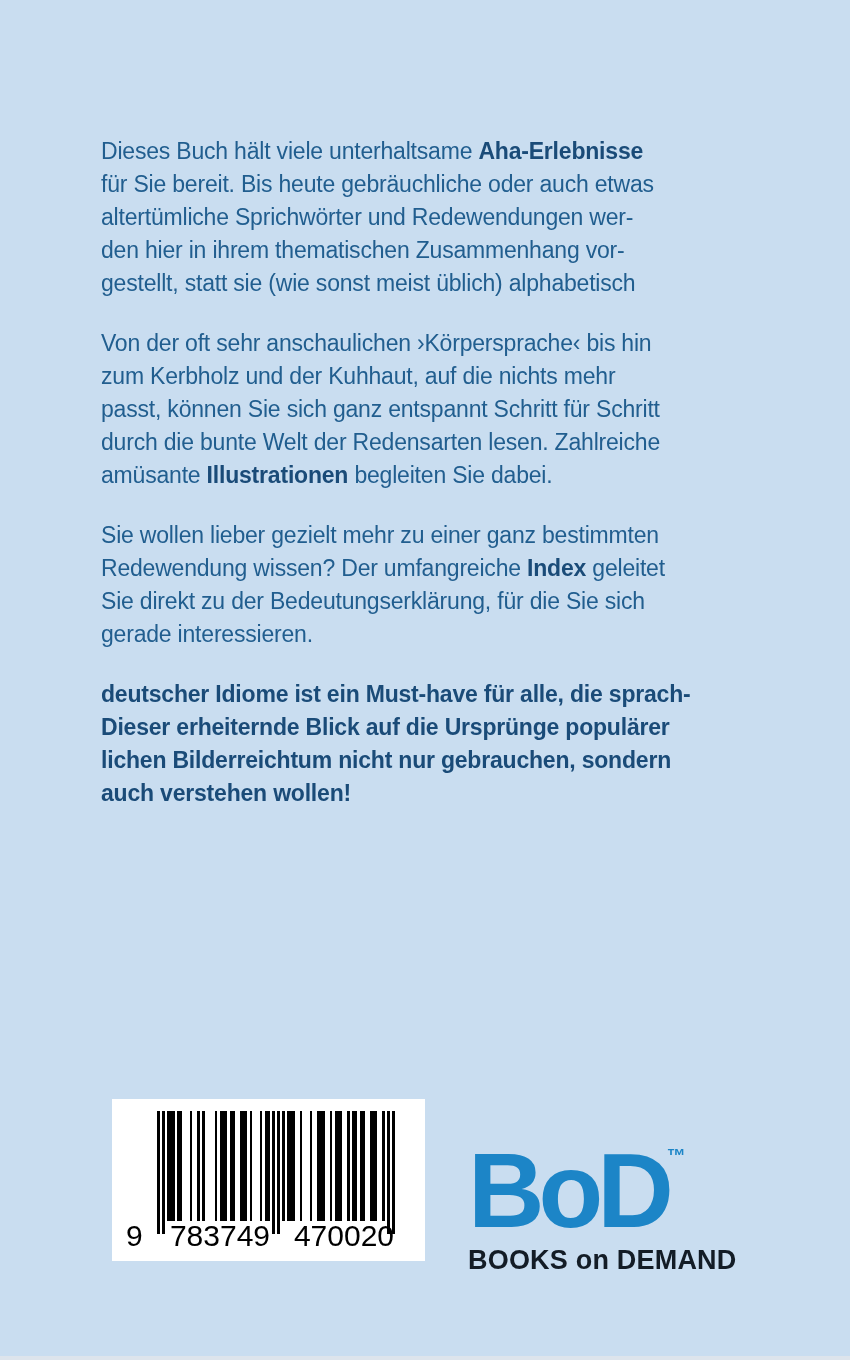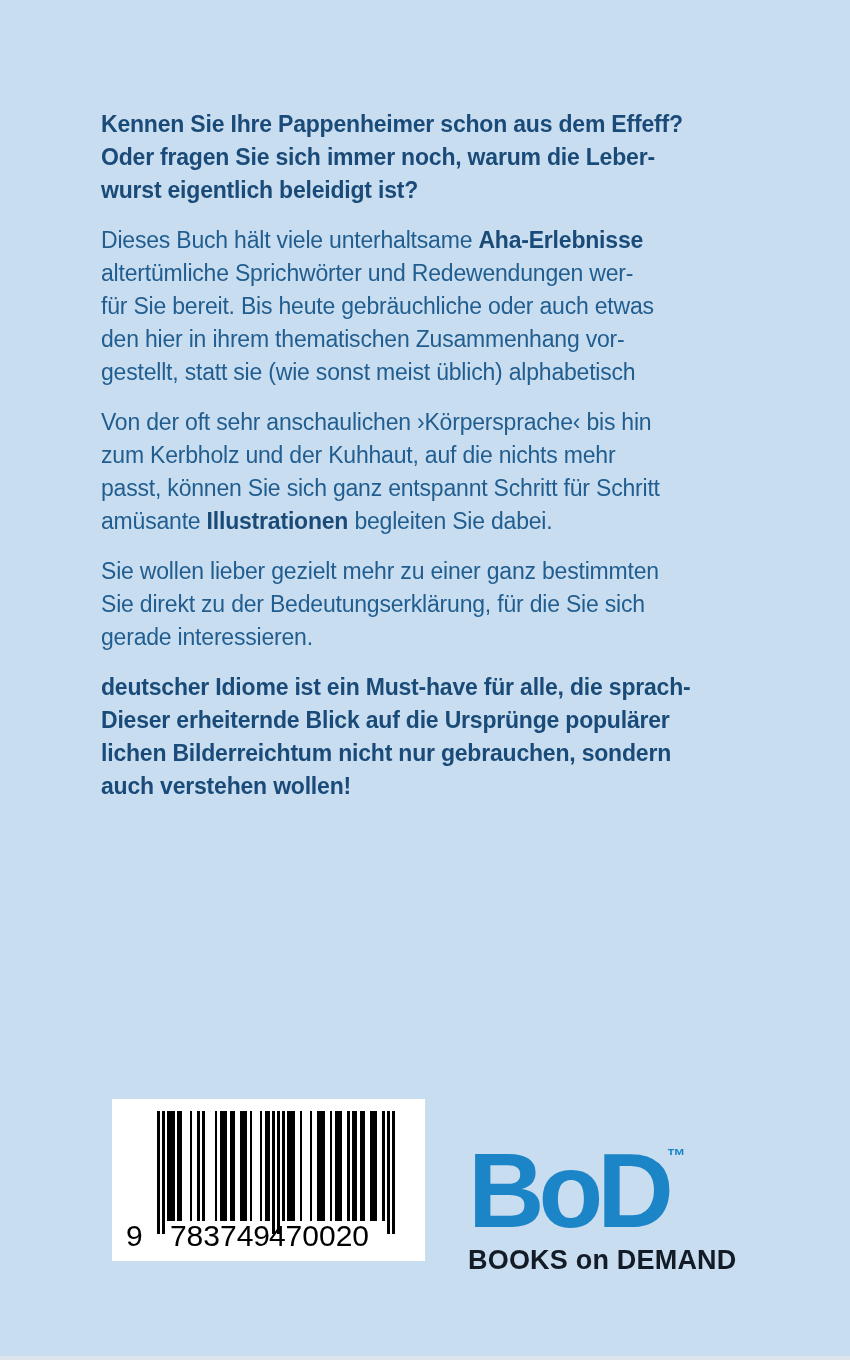--- a/index.html
+++ b/index.html
@@ -9,21 +9,21 @@
     font-family: "Liberation Sans", sans-serif;
     position: relative;
     overflow: hidden;
   }
   .cover { position: absolute; inset: 0; background: #c9ddf0; }
 
   
   .content { position: absolute; left: 101px; top: 108px; width: 660px; }
   .line { white-space: nowrap; line-height: 33px; font-size: 23px; letter-spacing: -0.2px; }
   .headline .line { font-weight: bold; color: #1a4b78; }
-  .para { margin-top: 17px; }
+  .para { margin-top: 27px; }
   .para .line { color: #215e8f; }
   .para .b { font-weight: bold; color: #1a4b78; }
   .para.bold-para .line { font-weight: bold; color: #1a4b78; }
 
   
   .barcode-box {
     position: absolute; left: 112px; top: 1099px;
     width: 313px; height: 162px; background: #ffffff;
   }
   .bars {
@@ -32,21 +32,21 @@
   }
   .module { width: 2.5px; height: 110px; }
   .module.bar { background: #000000; }
   .module.guard { height: 123px; }
   .bc-digits {
     position: absolute; left: 0; top: 120px; width: 100%; height: 36px;
     color: #000; font-size: 30px; font-family: "Liberation Sans", sans-serif;
   }
   .bc-first { position: absolute; left: 14px; top: 0; }
   .bc-g1 { position: absolute; left: 52px; width: 106px; text-align: right; }
-  .bc-g2 { position: absolute; left: 154px; width: 106px; text-align: center; }
+  .bc-g2 { position: absolute; left: 179px; width: 106px; text-align: center; }
 
   
   .bod { position: absolute; left: 468px; top: 1146px; width: 240px; }
   .bod-word {
     position: relative; display: inline-block;
     font-size: 106px; font-weight: bold; line-height: 0.84;
     letter-spacing: -6px; color: #1c85c7; text-align: right;
   }
   .bod-word .tm {
     position: absolute; top: 2px; right: -18px;
@@ -60,43 +60,40 @@
 
   .bottom-edge { position: absolute; left: 0; bottom: 0; width: 100%; height: 4px; background: #dde4ec; }
 </style>
 </head>
 <body>
 
 <div class="cover">
 
   <div class="content">
 
-    <div class="headline">
-      <div class="line">Kennen Sie Ihre Pappenheimer schon aus dem Effeff?</div>
-      <div class="line">Oder fragen Sie sich immer noch, warum die Leber-</div>
-      <div class="line">wurst eigentlich beleidigt ist?</div>
-    </div>
 
     <div class="para">
       <div class="line"><span>Dieses Buch hält viele unterhaltsame </span><span class="b">Aha-Erlebnisse</span></div>
+      <div class="line">für Sie bereit. Bis heute gebräuchliche oder auch etwas</div>
       <div class="line">altertümliche Sprichwörter und Redewendungen wer-</div>
-      <div class="line">für Sie bereit. Bis heute gebräuchliche oder auch etwas</div>
       <div class="line">den hier in ihrem thematischen Zusammenhang vor-</div>
       <div class="line">gestellt, statt sie (wie sonst meist üblich) alphabetisch</div>
     </div>
 
     <div class="para">
       <div class="line">Von der oft sehr anschaulichen ›Körpersprache‹ bis hin</div>
       <div class="line">zum Kerbholz und der Kuhhaut, auf die nichts mehr</div>
       <div class="line">passt, können Sie sich ganz entspannt Schritt für Schritt</div>
+      <div class="line">durch die bunte Welt der Redensarten lesen. Zahlreiche</div>
       <div class="line"><span>amüsante </span><span class="b">Illustrationen</span><span> begleiten Sie dabei.</span></div>
     </div>
 
     <div class="para">
       <div class="line">Sie wollen lieber gezielt mehr zu einer ganz bestimmten</div>
+      <div class="line"><span>Redewendung wissen? Der umfangreiche </span><span class="b">Index</span><span> geleitet</span></div>
       <div class="line">Sie direkt zu der Bedeutungserklärung, für die Sie sich</div>
       <div class="line">gerade interessieren.</div>
     </div>
 
     <div class="para bold-para">
       <div class="line">deutscher Idiome ist ein Must-have für alle, die sprach-</div>
       <div class="line">Dieser erheiternde Blick auf die Ursprünge populärer</div>
       <div class="line">lichen Bilderreichtum nicht nur gebrauchen, sondern</div>
       <div class="line">auch verstehen wollen!</div>
     </div>

